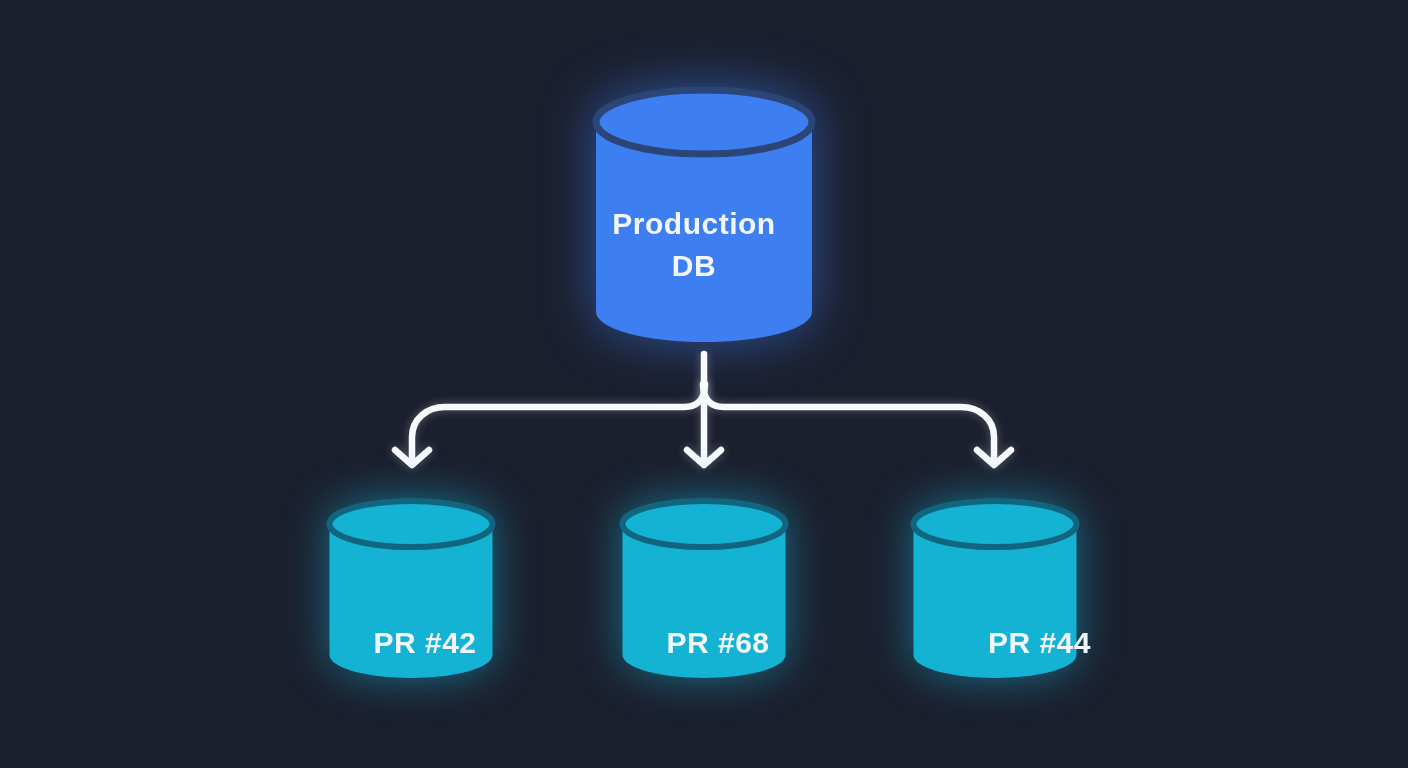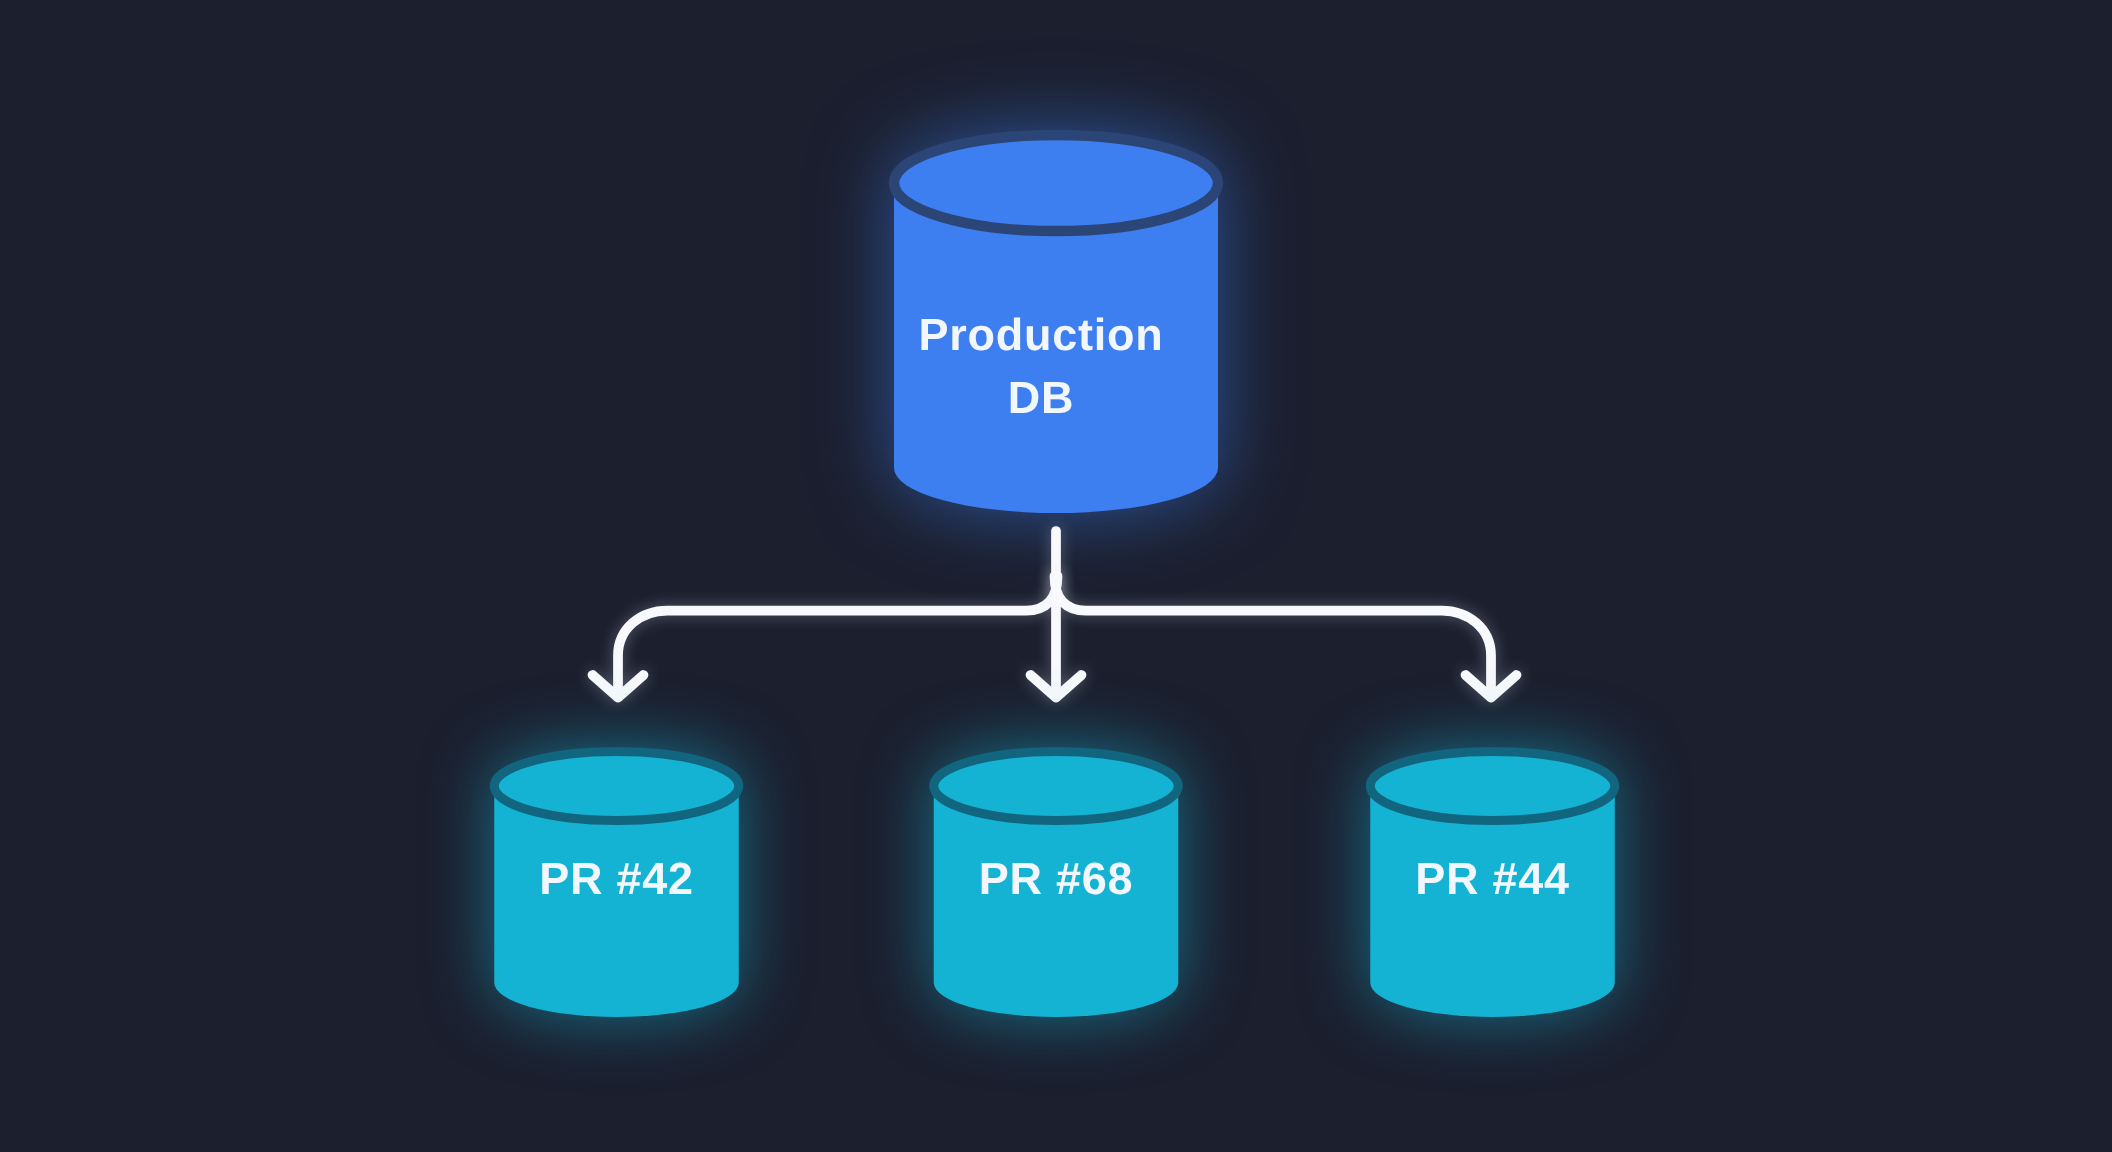--- a/index.html
+++ b/index.html
@@ -60,28 +60,29 @@
     left: 596px;
     top: 203px;
     width: 196px;
     font-size: 30px;
     line-height: 42px;
     display: flex;
     flex-direction: column;
     align-items: center;
   }
   .branch-label {
-    top: 568px;
+    top: 624px;
     width: 164px;
     font-size: 30px;
     line-height: 38px;
+    padding-left: 14px;
   }
   .branch-label.pos-0 { left: 329px; }
   .branch-label.pos-1 { left: 622px; }
-  .branch-label.pos-2 { left: 913px; }
+  .branch-label.pos-2 { left: 913px; text-align: right; }
 </style>
 </head>
 <body>
 
 <div id="stage">
 
   <svg id="diagram-svg" viewBox="0 0 1408 768" xmlns="http://www.w3.org/2000/svg">
 
     <g class="glow-blue">
       <path class="prod-body" d="M 596 122 L 596 312 A 108 30 0 0 0 812 312 L 812 122 Z"></path>

